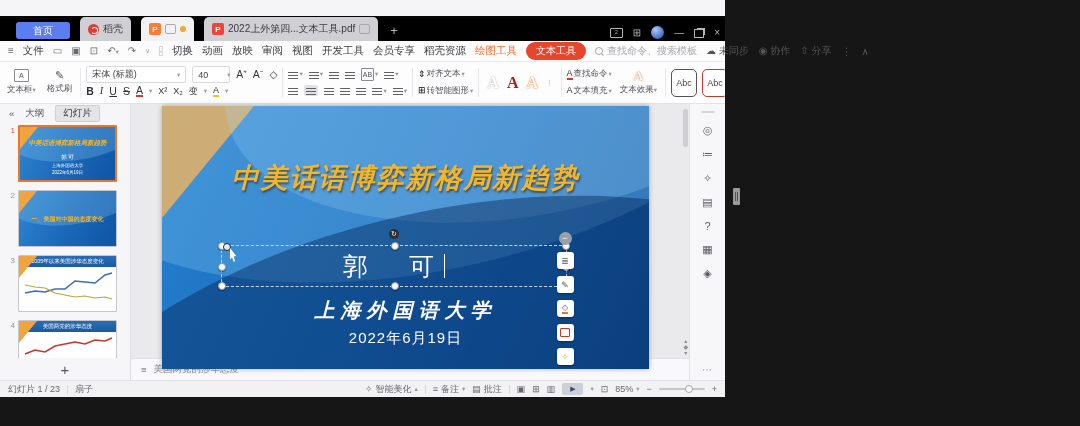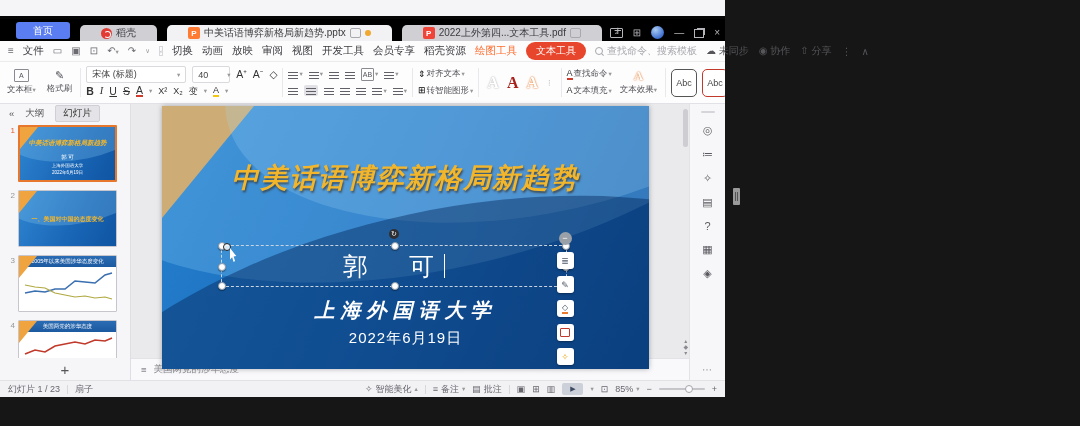--- a/index.html
+++ b/index.html
@@ -4,21 +4,21 @@
 <style>
   html,body{margin:0;padding:0;background:#161616;font-family:"Liberation Sans",sans-serif;-webkit-font-smoothing:antialiased;}
   .screen{position:relative;width:1080px;height:426px;background:#161616;overflow:hidden;}
 
   
   .wps{position:absolute;left:0;top:0;width:725px;height:397px;display:flex;flex-direction:column;background:#f5f5f7;}
 
   
   .titlebar{height:25px;background:#000000;border-top:3px solid #060606;display:flex;align-items:flex-end;padding-left:16px;box-sizing:border-box;position:relative;flex:none;margin-top:16px;}
   .homebtn{display:flex;align-items:center;justify-content:center;height:17px;padding:0 17px;margin-bottom:2px;background:#5a7df2;border-radius:3px;color:#fff;font-size:10px;}
-  .tab{height:16px;display:flex;align-items:center;gap:4px;padding:0 21px;font-size:10px;color:#3a3a3e;background:#cfcfd4;border-radius:5px 5px 0 0;margin-left:10px;white-space:nowrap;}
+  .tab{height:24px;display:flex;align-items:center;gap:4px;padding:0 8px;font-size:10px;color:#3a3a3e;background:#cfcfd4;border-radius:5px 5px 0 0;margin-left:10px;white-space:nowrap;}
   .tab.active{background:#f2f2f4;}
   .p-ico{width:12px;height:12px;border-radius:2px;color:#fff;font-size:8px;font-weight:bold;display:flex;align-items:center;justify-content:center;flex:none;}
   .p-orange{background:#ff7b34;} .p-red{background:#f04438;}
   .docer-ico{width:11px;height:11px;border-radius:50%;background:#e23b34;position:relative;flex:none;}
   .docer-ico::after{content:"";position:absolute;left:3px;top:3px;width:5px;height:5px;border-radius:50%;border:1px solid #fff;border-left-color:transparent;}
   .bubble{width:9px;height:8px;border:1px solid #a9a9ad;border-radius:2px;flex:none;}
   .unsaved{width:6px;height:6px;border-radius:50%;background:#f0a830;flex:none;}
   .plustab{color:#b8b8bc;font-size:13px;margin:0 0 3px 12px;}
   .winctl{position:absolute;right:5px;top:7px;display:flex;align-items:center;gap:10px;color:#b5b5ba;font-size:10px;line-height:1;}
   .box2d{width:11px;height:8px;border:1px solid #b5b5ba;border-radius:1px;font-size:5px;display:flex;align-items:center;justify-content:center;color:#b5b5ba;}
@@ -166,21 +166,20 @@
     <div class="titlebar">
       <div class="homebtn">
           <span>首页</span>
         </div>
       <div class="tab">
         <span class="docer-ico"></span>
         <span>稻壳</span>
       </div>
       <div class="tab active">
         <span class="p-ico p-orange">P</span>
-        <span>中美话语博弈新格局新趋势.pptx</span>
         <span class="bubble"></span>
         <span class="unsaved"></span>
       </div>
       <div class="tab">
         <span class="p-ico p-red">P</span>
         <span>2022上外第四...文本工具.pdf</span>
         <span class="bubble"></span>
       </div>
       <div class="plustab">+</div>
       <div class="winctl">

